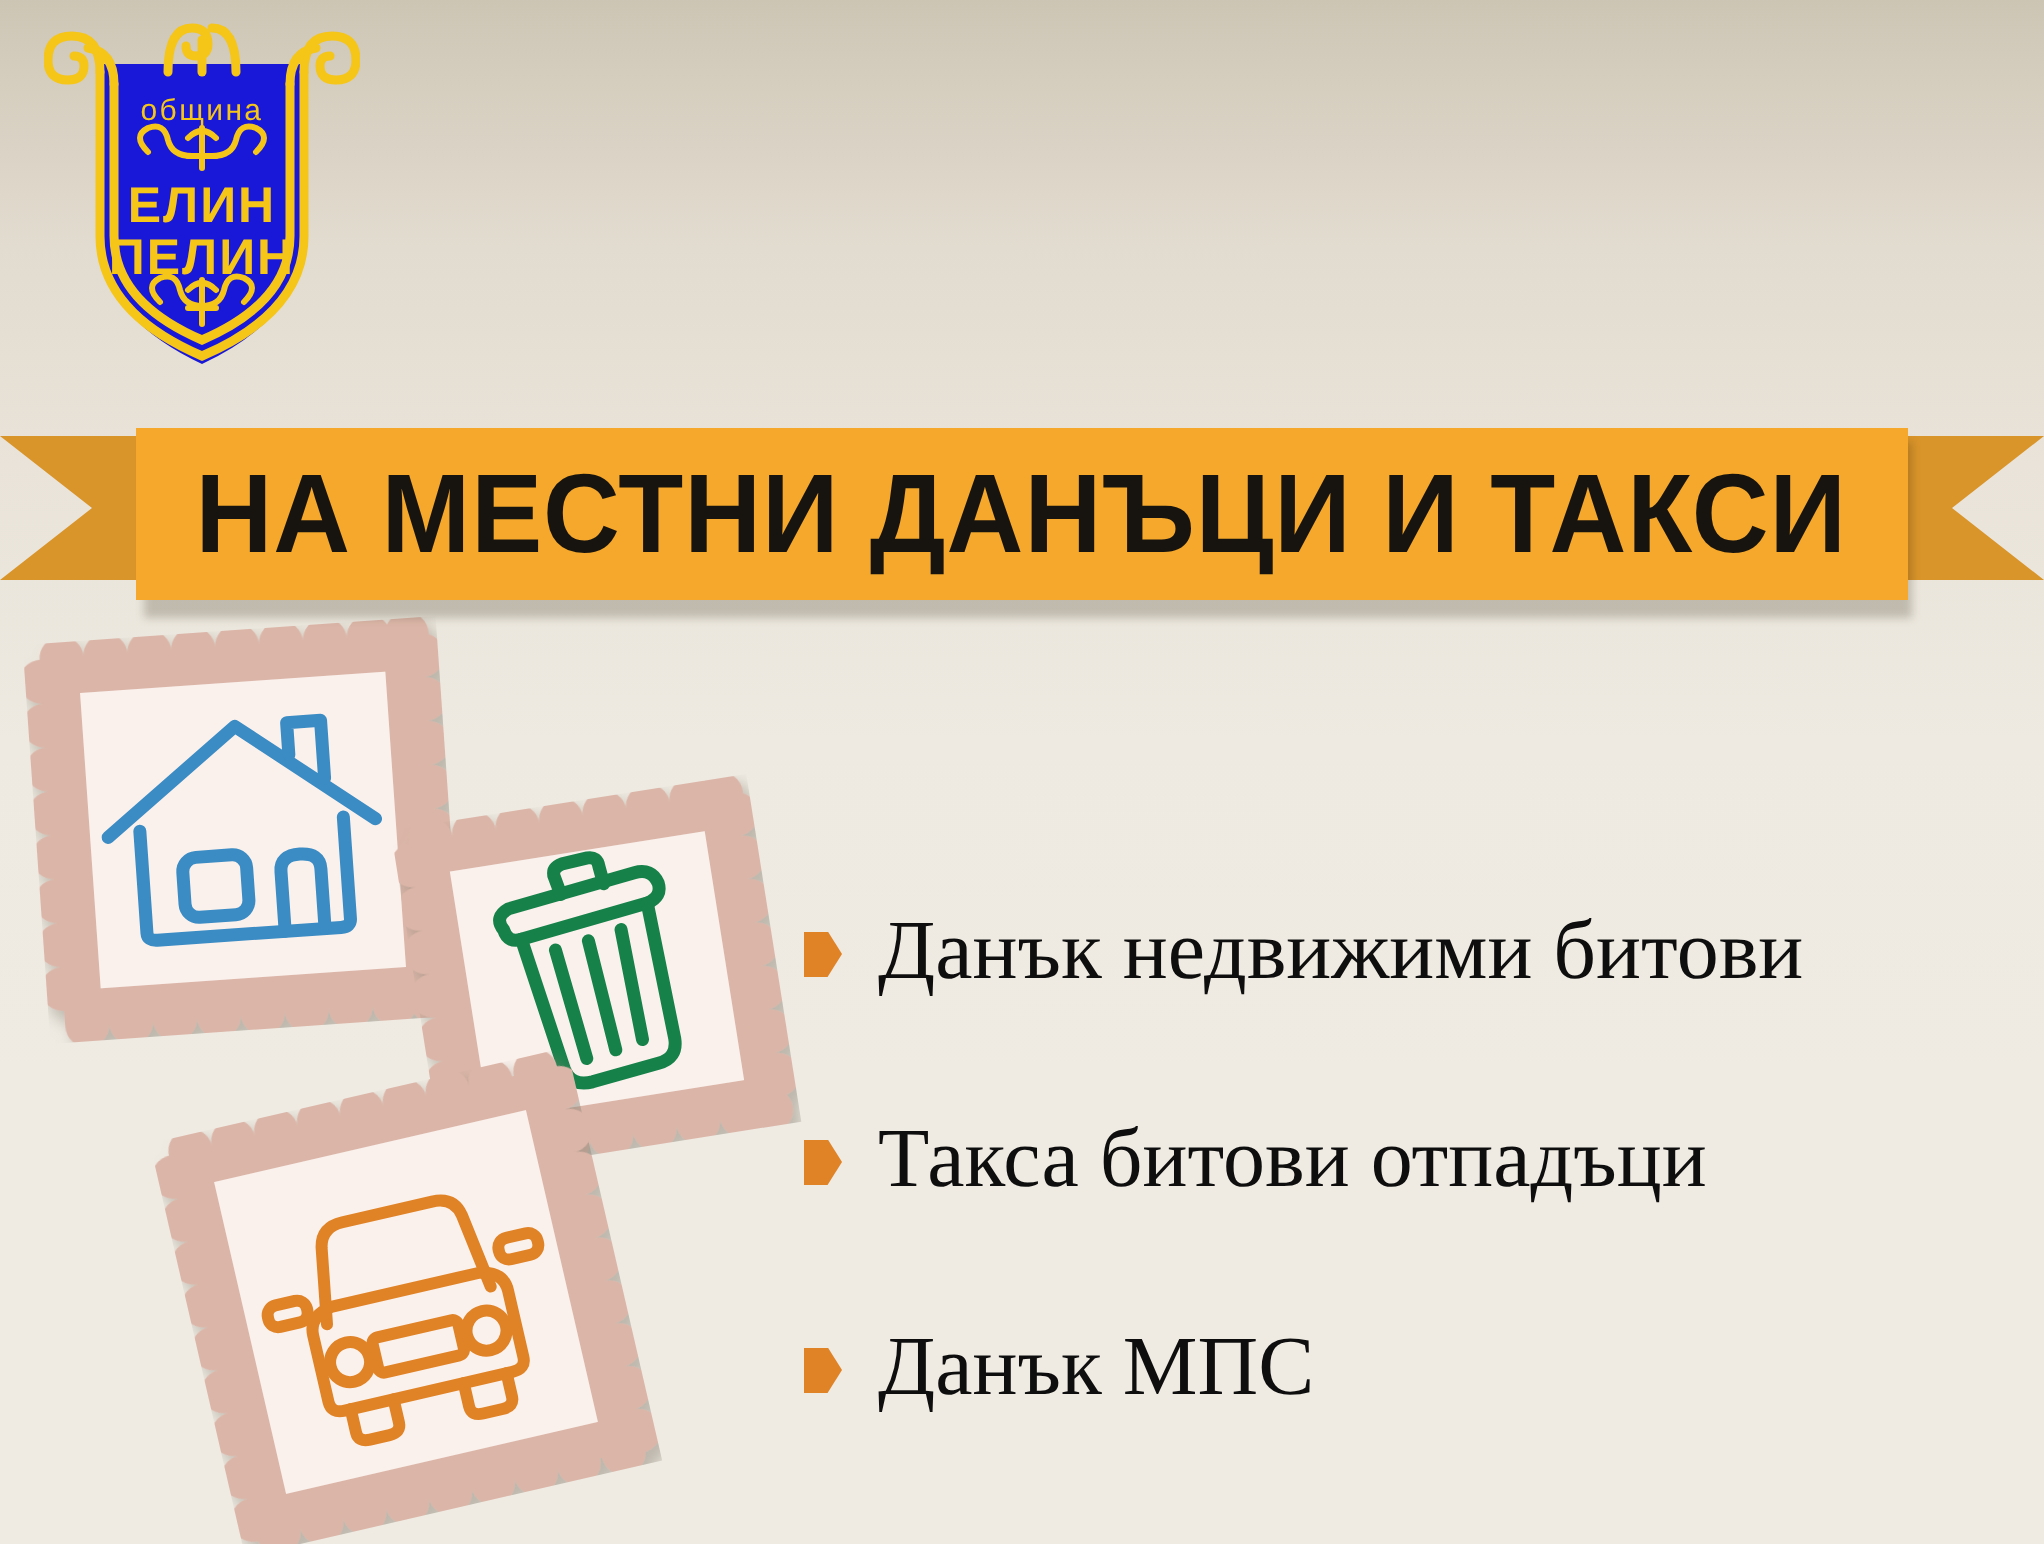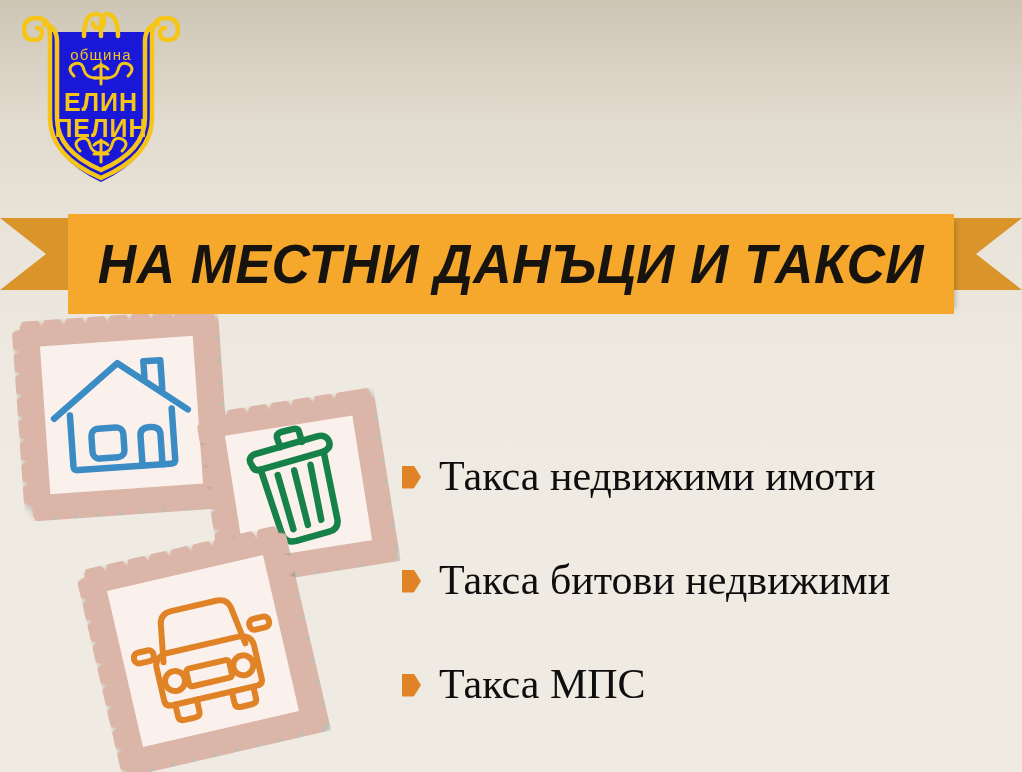--- a/index.html
+++ b/index.html
@@ -92,26 +92,25 @@
     position: absolute;
     left: 72px; top: 25px;
     width: 884px; height: 88px;
     background: rgba(40,30,10,0.22);
     filter: blur(2px);
   }
   .ribbon-main {
     position: absolute;
     left: 68px; top: 18px;
     width: 886px;
-    height: 100px;
+    height: 86px;
     background: #f5a82b;
     display: flex;
     align-items: center;
     justify-content: center;
-    font-style: italic;
   }
   .ribbon-text {
     color: #171410;
     font-family: "Liberation Sans", sans-serif;
     font-weight: 700;
     font-size: 56px;
     line-height: 58px;
     letter-spacing: 0.5px;
     white-space: nowrap;
     transform: scaleX(0.95);
@@ -424,28 +423,28 @@
           <path d="M126 152 L126 164 Q126 169 132 169 L142 169 Q148 169 148 164 L148 152"></path>
         </g>
       </svg>
     </div>
   </div>
 
   <div class="list">
 
     <div class="list-item">
       <span class="bullet"></span>
-      <span class="list-label">Такса недвижими имоти</span>
+      <span class="list-label">Данък недвижими битови</span>
     </div>
 
     <div class="list-item">
       <span class="bullet"></span>
-      <span class="list-label">Такса битови недвижими</span>
+      <span class="list-label">Такса битови отпадъци</span>
     </div>
 
     <div class="list-item">
       <span class="bullet"></span>
-      <span class="list-label">Такса МПС</span>
+      <span class="list-label">Данък МПС</span>
     </div>
 
   </div>
 
 </div>
 
 </body></html>

